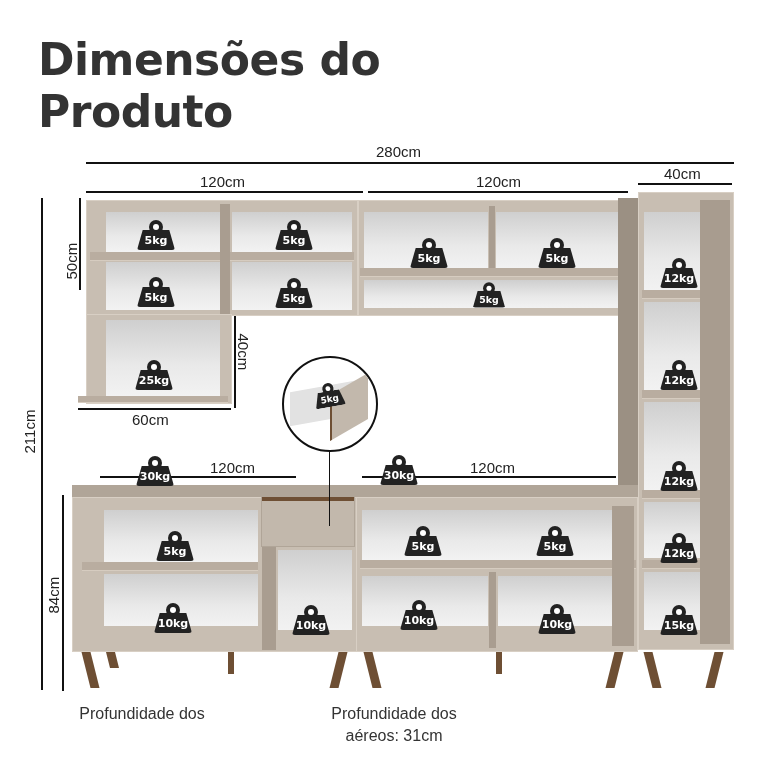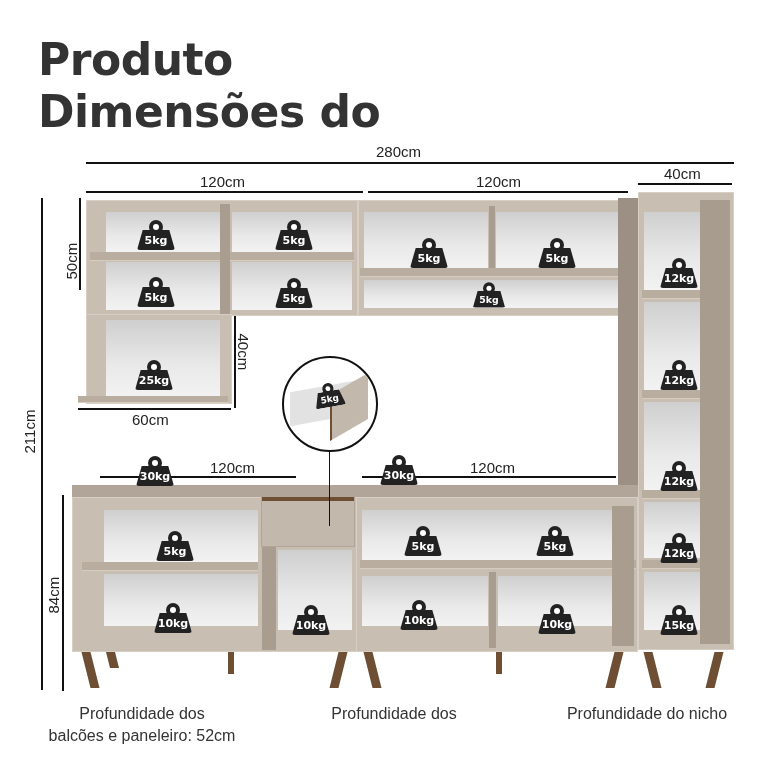--- a/index.html
+++ b/index.html
@@ -21,22 +21,22 @@
   .weight .ring{position:absolute;left:12px;top:0;width:14px;height:14px;border-radius:50%;background:#222;}
   .weight .ring::after{content:"";position:absolute;left:4px;top:4px;width:6px;height:6px;border-radius:50%;background:#fff;}
   .weight .body{position:absolute;left:0;top:10px;width:38px;height:20px;background:#222;clip-path:polygon(15% 0,85% 0,100% 100%,0 100%);border-radius:3px;color:#fff;font-size:11px;font-weight:bold;text-align:center;line-height:22px;font-family:"DejaVu Sans",sans-serif;}
   .note{position:absolute;font-size:16px;line-height:22px;text-align:center;color:#333;}
   .drawer-zoom{position:absolute;left:282px;top:356px;width:92px;height:92px;border-radius:50%;border:2px solid #111;overflow:hidden;background:#fff;}
 </style>
 </head>
 <body>
 
 <div class="abs title">
+  <div>Dimensões do</div>
   <div>Produto</div>
-  <div>Dimensões do</div>
 </div>
 
 <div class="hline" style="left:86px;top:162px;width:648px;"></div>
 <div class="dim" style="left:376px;top:143px;">280cm</div>
 
 <div class="hline" style="left:86px;top:191px;width:277px;"></div>
 <div class="dim" style="left:200px;top:173px;">120cm</div>
 
 <div class="hline" style="left:368px;top:191px;width:260px;"></div>
 <div class="dim" style="left:476px;top:173px;">120cm</div>
@@ -224,20 +224,19 @@
     <div class="ring"></div>
     <div class="body">10kg</div>
   </div>
 <div class="weight" style="left:538px;top:604px;">
     <div class="ring"></div>
     <div class="body">10kg</div>
   </div>
 
 <div class="note" style="left:20px;top:703px;width:244px;">
   <div>Profundidade dos</div>
-  <div>balcões e paneleiro: 52cm</div>
 </div>
 <div class="note" style="left:296px;top:703px;width:196px;">
   <div>Profundidade dos</div>
+  <div>aéreos: 31cm</div>
 </div>
 <div class="note" style="left:540px;top:703px;width:214px;">
-  <div>Profundidade do nicho</div>
 </div>
 
 </body></html>

